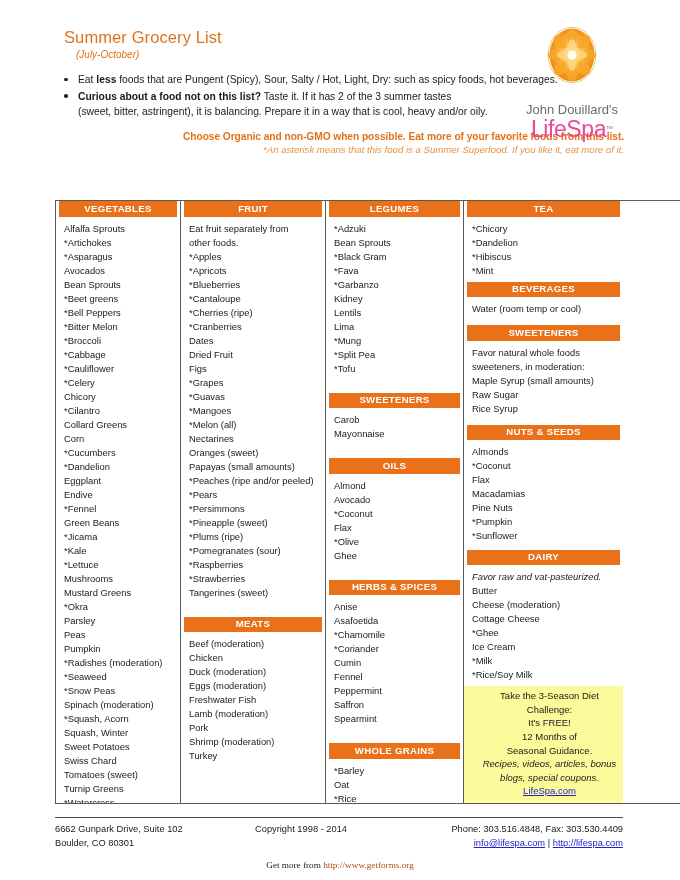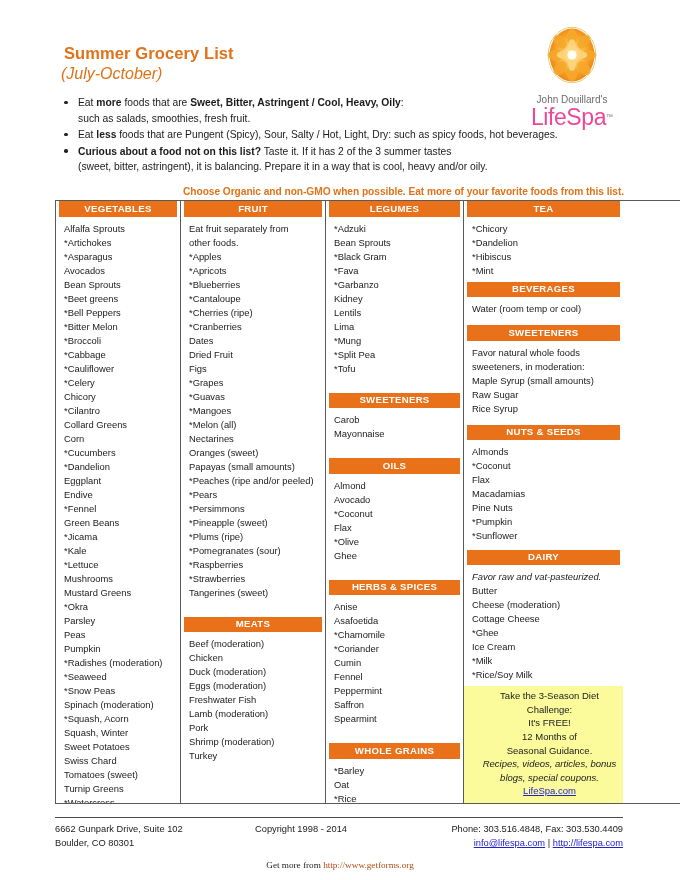--- a/index.html
+++ b/index.html
@@ -18,30 +18,30 @@
   
   .page { width: 680px; height: 880px; position: relative; }
 
   .header {
     position: relative;
     padding: 28px 56px 0 56px;
     height: 200px;
   }
   .title {
     font-size: 16.5px;
-    font-weight: bold;
+    font-weight: normal;
     color: #E0731A;
     letter-spacing: .1px;
-    margin: 16px 0 2px 8px;
+    margin: 0 0 2px 8px;
   }
   .subtitle {
-    font-size: 16px;
+    font-size: 10px;
     font-style: italic;
     color: #E0731A;
-    margin: 0 0 12px 5px;
+    margin: 0 0 12px 20px;
   }
 
   .bullets {
     list-style: none;
     margin: 0; padding: 0;
     font-size: 10.3px;
     line-height: 15.5px;
   }
   .bullets li {
     position: relative;
@@ -77,23 +77,23 @@
 
   
   .logo {
     position: absolute;
     right: 48px; top: 22px;
     width: 120px;
     text-align: center;
   }
   .logo-mark { width: 66px; height: 70px; margin: 0 auto; display:block; }
   .logo-name {
-    font-size: 10px;
+    font-size: 13px;
     color: #6b6b6b;
-    margin-top: 2px;
+    margin-top: 10px;
     font-family: "Liberation Sans", sans-serif;
   }
   .logo-brand {
     font-size: 23px;
     color: #ec4899;
     line-height: 25px;
     font-family: "Liberation Sans", sans-serif;
     letter-spacing: -.4px;
     position: relative;
     display: inline-block;
@@ -209,25 +209,20 @@
 </head>
 <body>
 
 <div class="page">
 
   <div class="header">
     <div class="title">Summer Grocery List</div>
     <div class="subtitle">(July-October)</div>
 
     <ul class="bullets">
-      <li>
-        <span class="dot"></span>
-        <span>Eat </span><span class="b">more</span><span> foods that are </span><span class="b">Sweet, Bitter, Astringent / Cool, Heavy, Oily</span><span>:</span>
-        <span class="cont">such as salads, smoothies, fresh fruit.</span>
-      </li>
       <li>
         <span class="dot"></span>
         <span>Eat </span><span class="b">less</span><span> foods that are Pungent (Spicy), Sour, Salty / Hot, Light, Dry:  such as spicy foods, hot beverages.</span>
       </li>
       <li>
         <span class="dot"></span>
         <span class="b">Curious about a food not on this list?</span><span> Taste it. If it has 2 of the 3  summer tastes</span>
         <span class="cont">(sweet, bitter, astringent), it is balancing. Prepare it in a way that is cool, heavy and/or oily.</span>
       </li>
     </ul>

